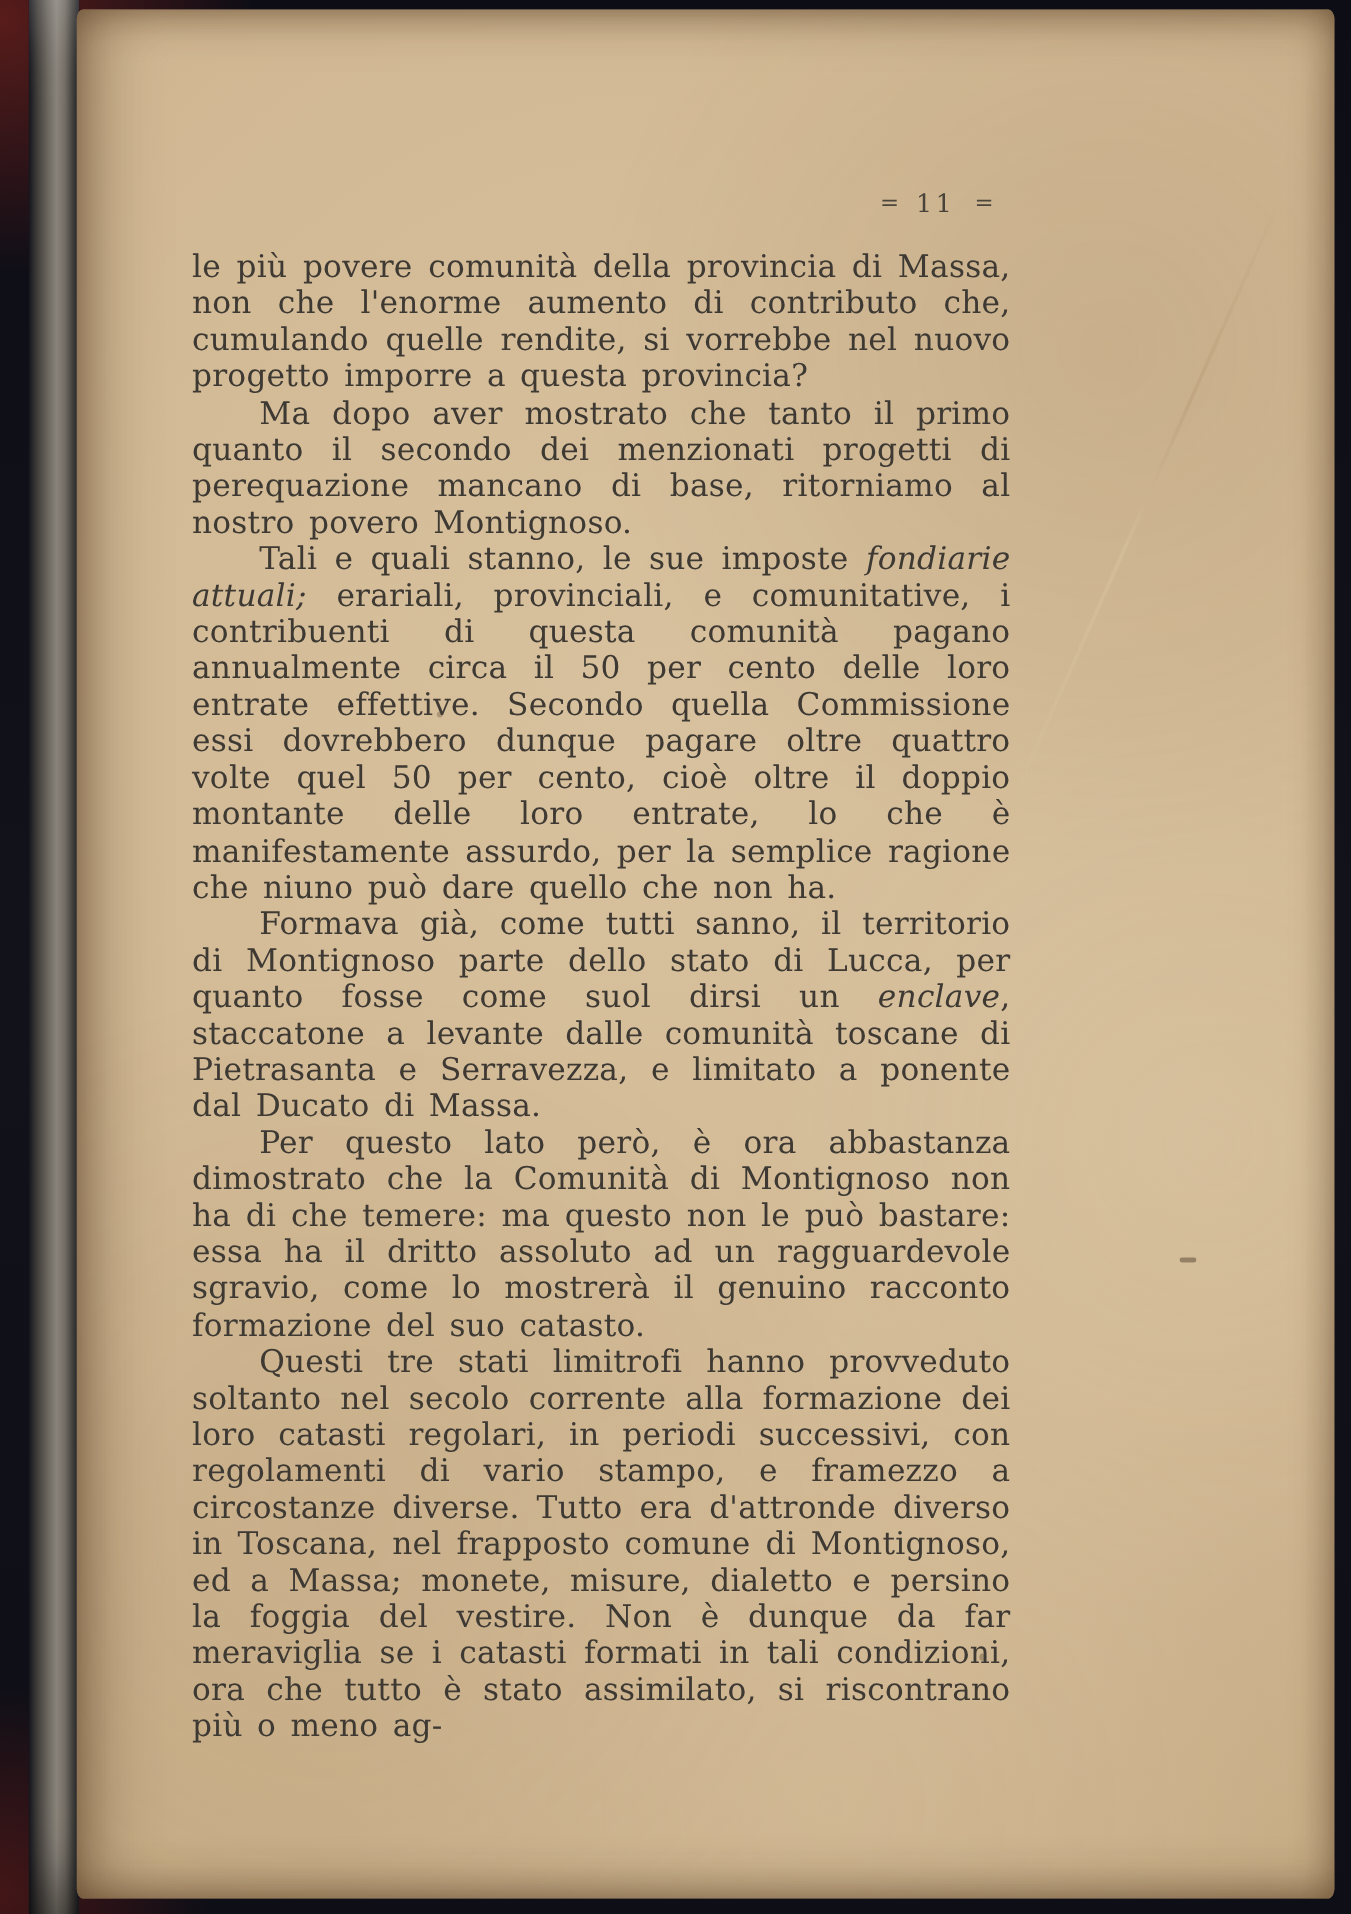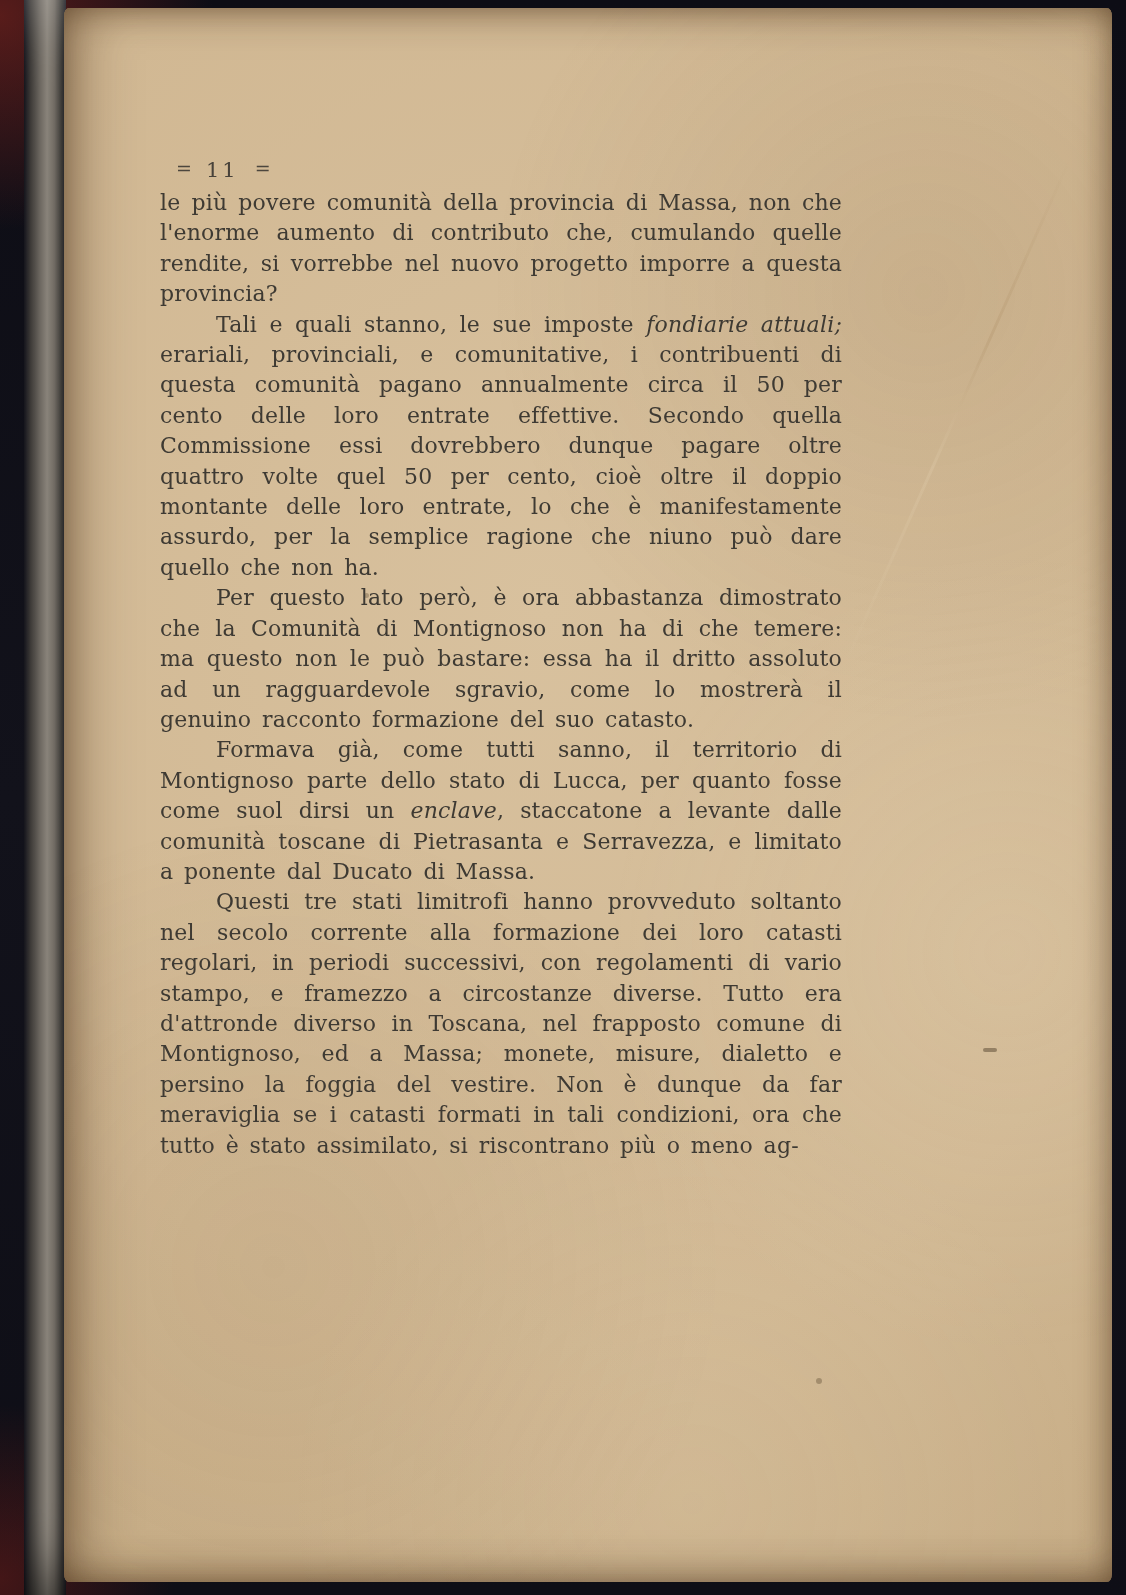--- a/index.html
+++ b/index.html
@@ -64,40 +64,40 @@
     transform:rotate(24deg);transform-origin:top right;
     background:linear-gradient(180deg, rgba(255,240,210,0), rgba(150,115,70,.16) 35%, rgba(255,242,215,.12) 60%, rgba(150,115,70,0));
     pointer-events:none;
   }
   .blemish{position:absolute;border-radius:50%;pointer-events:none;}
   .blemish-1{right:115px;top:1040px;width:14px;height:4px;background:rgba(70,55,35,.45);border-radius:2px;}
   .blemish-2{right:290px;top:1370px;width:6px;height:6px;background:rgba(80,62,40,.35);}
   .blemish-3{left:300px;top:585px;width:5px;height:5px;background:rgba(75,58,38,.3);}
   .page-header{
     position:absolute;top:150px;left:96px;width:682px;
-    text-align:left;
+    text-align:right;
     color:#48423a;
     font-size:21px;
   }
   .page-header .ornament{
     display:inline-block;
     font-size:19px;
     letter-spacing:-2px;
     transform:translateY(-2px);
     margin:0 16px;
     color:#4c463d;
   }
   .page-header .number{
     display:inline-block;
     letter-spacing:3px;
   }
   .text-block{
-    position:absolute;top:180px;left:96px;width:682px;
+    position:absolute;top:200px;left:96px;width:682px;
     color:var(--ink);
-    font-size:22px;
+    font-size:26px;
     line-height:30.4px;
     text-align:justify;
     letter-spacing:.2px;
     word-spacing:3.5px;
     text-rendering:optimizeLegibility;
   }
   .para{text-align:justify;}
   .para.indent{text-indent:56px;}
   .para em{}
 </style>
@@ -117,18 +117,19 @@
   <div class="blemish blemish-1"></div>
   <div class="blemish blemish-2"></div>
   <div class="blemish blemish-3"></div>
 
   <div class="page-header">
     <span class="ornament">=</span><span class="number">11</span><span class="ornament">=</span>
   </div>
 
   <div class="text-block">
       <p class="para"><span>le più povere comunità della provincia di Massa, non che l'enorme aumento di contributo che, cumulando quelle rendite, si vorrebbe nel nuovo progetto imporre a questa provincia?</span></p>
+      <p class="para indent"><span>Ma dopo aver mostrato che tanto il primo quanto il secondo dei menzionati progetti di perequazione mancano di base, ritorniamo al nostro povero Montignoso.</span></p>
       <p class="para indent"><span>Tali e quali stanno, le sue imposte </span><em>fondiarie attuali;</em><span> erariali, provinciali, e comunitative, i contribuenti di questa comunità pagano annualmente circa il 50 per cento delle loro entrate effettive. Secondo quella Commissione essi dovrebbero dunque pagare oltre quattro volte quel 50 per cento, cioè oltre il doppio montante delle loro entrate, lo che è manifestamente assurdo, per la semplice ragione che niuno può dare quello che non ha.</span></p>
+      <p class="para indent"><span>Formava già, come tutti sanno, il territorio di Montignoso parte dello stato di Lucca, per quanto fosse come suol dirsi un </span><em>enclave</em><span>, staccatone a levante dalle comunità toscane di Pietrasanta e Serravezza, e limitato a ponente dal Ducato di Massa.</span></p>
       <p class="para indent"><span>Per questo lato però, è ora abbastanza dimostrato che la Comunità di Montignoso non ha di che temere: ma questo non le può bastare: essa ha il dritto assoluto ad un ragguardevole sgravio, come lo mostrerà il genuino racconto formazione del suo catasto.</span></p>
-      <p class="para indent"><span>Formava già, come tutti sanno, il territorio di Montignoso parte dello stato di Lucca, per quanto fosse come suol dirsi un </span><em>enclave</em><span>, staccatone a levante dalle comunità toscane di Pietrasanta e Serravezza, e limitato a ponente dal Ducato di Massa.</span></p>
       <p class="para indent"><span>Questi tre stati limitrofi hanno provveduto soltanto nel secolo corrente alla formazione dei loro catasti regolari, in periodi successivi, con regolamenti di vario stampo, e framezzo a circostanze diverse. Tutto era d'attronde diverso in Toscana, nel frapposto comune di Montignoso, ed a Massa; monete, misure, dialetto e persino la foggia del vestire. Non è dunque da far meraviglia se i catasti formati in tali condizioni, ora che tutto è stato assimilato, si riscontrano più o meno ag-</span></p>
     </div>
 </div>
 
 </body></html>

